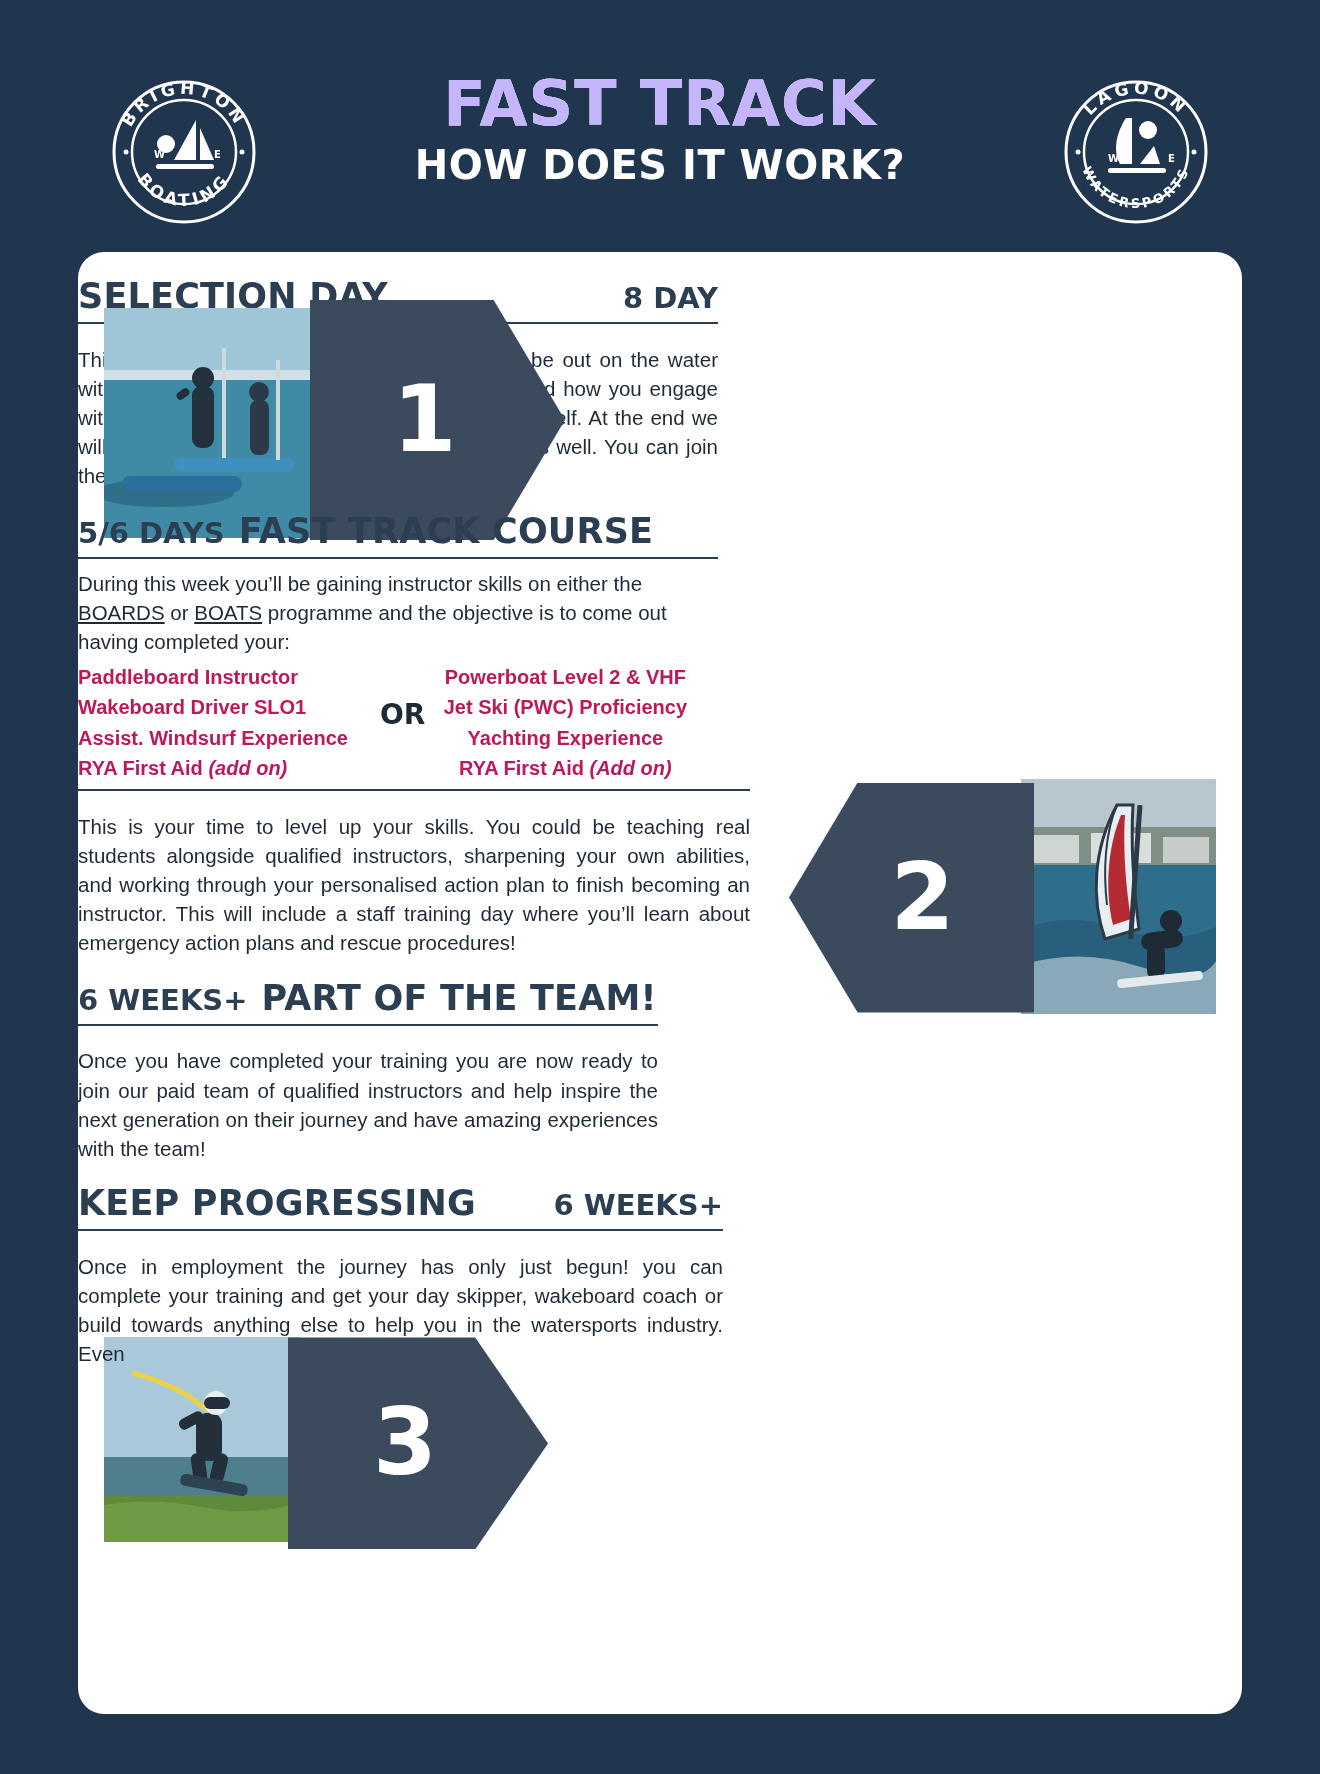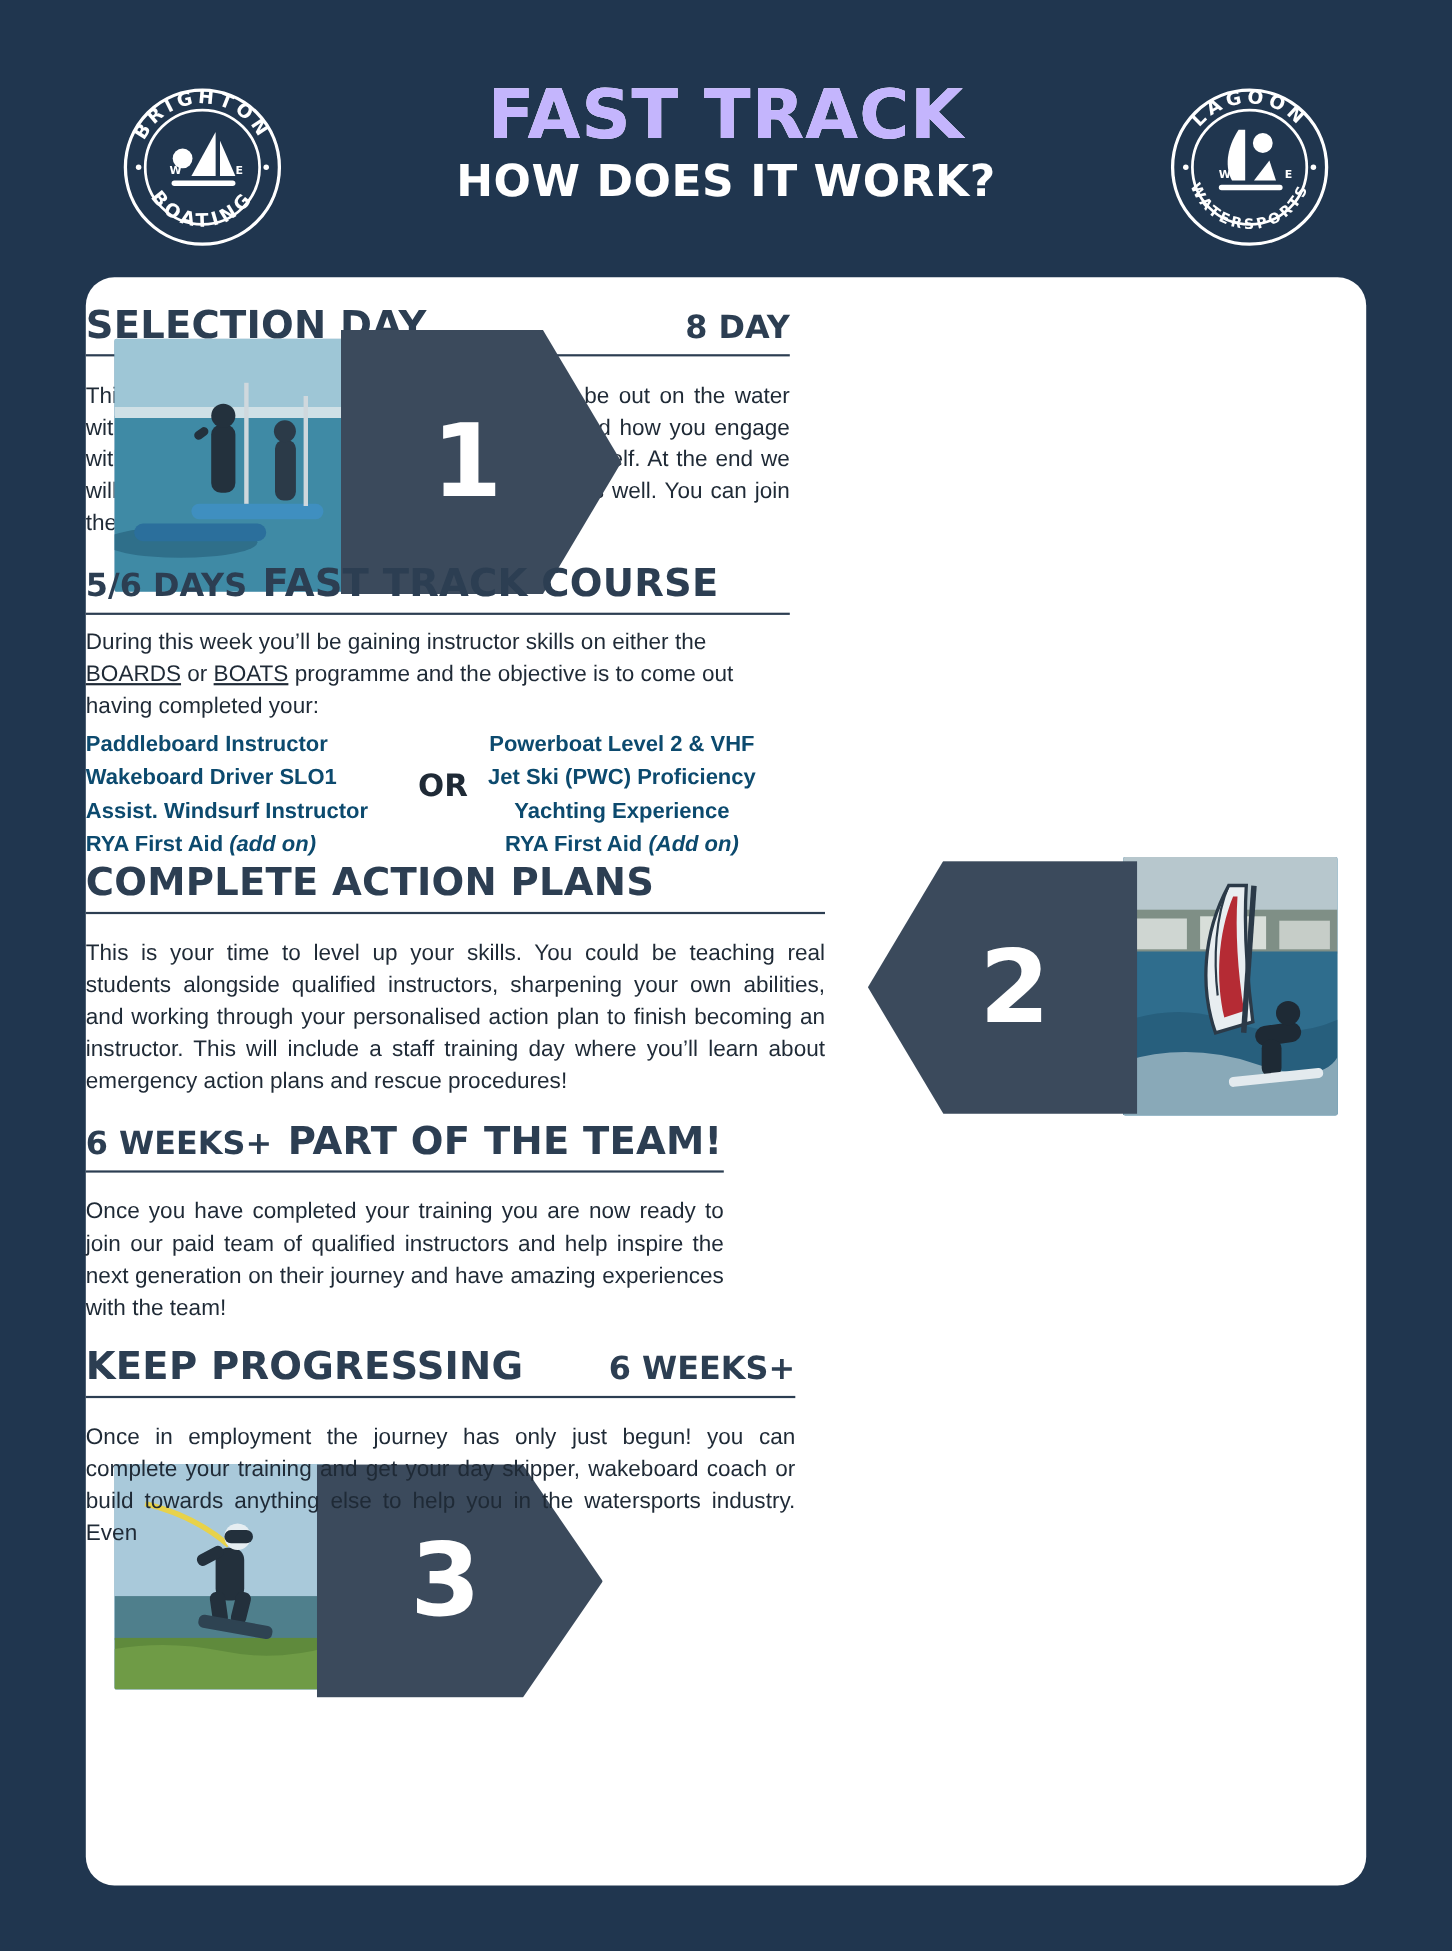--- a/index.html
+++ b/index.html
@@ -124,21 +124,21 @@
   .s1-text  { left: 505px; top: 28px; width: 640px; }
   .s1-head  { justify-content: space-between; }
 
   
   .s2-photo { right: 26px; top: 268px; width: 195px; height: 235px; }
   .s2-arrow { right: 208px; top: 272px; width: 245px; height: 230px; }
   .s2-text  { left: 26px; top: 274px; width: 640px; }
   .s2-cols {
     display:flex; align-items: flex-start; margin-top: 6px;
   }
-  .s2-col { font-size: 20px; line-height: 1.52; color:#0c4a6e; font-weight: bold; }
+  .s2-col { font-size: 20px; line-height: 1.52; color:#be185d; font-weight: bold; }
   .s2-col.left { width: 300px; }
   .s2-col.right { width: 268px; text-align: center; }
   .s2-or {
     font-family: "DejaVu Sans", sans-serif;
     font-weight: 900; font-size: 28px; color:#1f2a36;
     padding: 36px 6px 0 2px;
   }
   .ital { font-style: italic; font-weight: bold; }
 
   
@@ -288,21 +288,21 @@
           <span class="sec-title">FAST TRACK COURSE</span>
         </div>
         <hr class="rule">
         <p class="body-txt nojust" style="margin:0;">
           <span>During this week you’ll be gaining instructor skills on either the </span><u>BOARDS</u><span> or </span><u>BOATS</u><span> programme and the objective is to come out having completed your:</span>
         </p>
         <div class="s2-cols">
           <div class="s2-col left">
             <div>Paddleboard Instructor</div>
             <div>Wakeboard Driver SLO1</div>
-            <div>Assist. Windsurf Instructor</div>
+            <div>Assist. Windsurf Experience</div>
             <div>
               <span>RYA First Aid </span><span class="ital">(add on)</span>
             </div>
           </div>
           <div class="s2-or">OR</div>
           <div class="s2-col right">
             <div>Powerboat Level 2 &amp; VHF</div>
             <div>Jet Ski (PWC) Proficiency</div>
             <div>Yachting Experience</div>
             <div>
@@ -330,23 +330,20 @@
             <rect x="108" y="116" width="14" height="30" rx="6" transform="rotate(14 115 131)"></rect>
             <rect x="88" y="116" width="14" height="30" rx="6" transform="rotate(-8 95 131)"></rect>
           </g>
           <rect x="76" y="142" width="68" height="12" rx="5" fill="#2e4352" transform="rotate(10 110 148)"></rect>
         </svg>
       </div>
       <div class="arrow-right s3-arrow">
         <span class="arrow-num">3</span>
       </div>
       <div class="s3-text">
-        <div class="headrow">
-          <span class="sec-title">COMPLETE ACTION PLANS</span>
-        </div>
         <hr class="rule">
         <p class="body-txt">This is your time to level up your skills. You could be teaching real students alongside qualified instructors, sharpening your own abilities, and working through your personalised action plan to finish becoming an instructor. This will include a staff training day where you’ll learn about emergency action plans and rescue procedures!</p>
       </div>
     </div>
 
     <div class="step">
 
       <div class="s4-text">
         <div class="headrow">
           <span class="sec-dur">6 WEEKS+</span>

